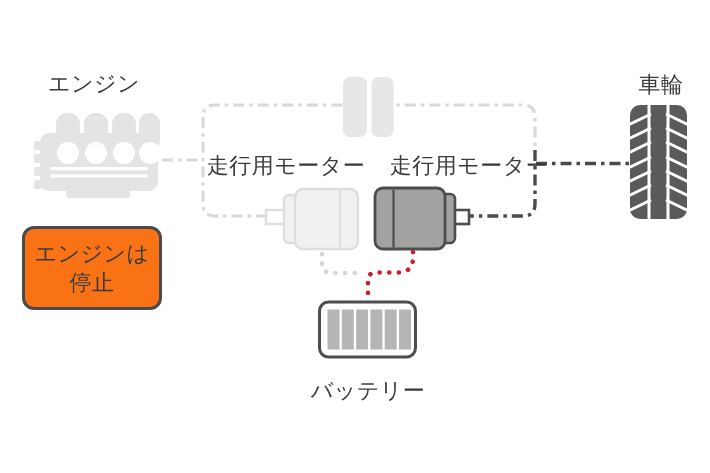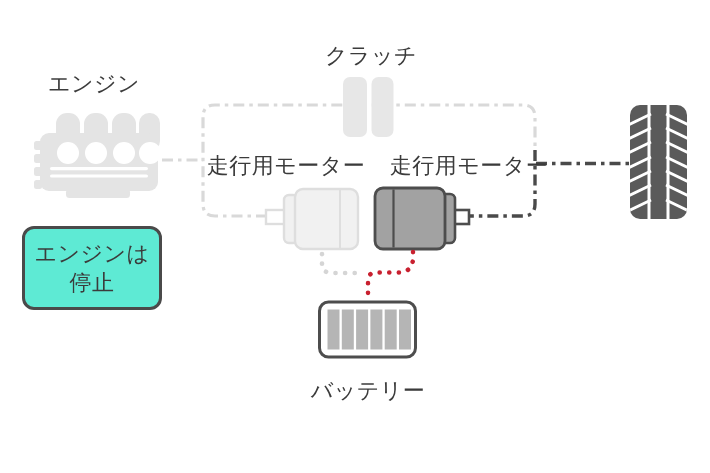--- a/index.html
+++ b/index.html
@@ -20,21 +20,21 @@
     letter-spacing:0.5px;
     white-space:nowrap;
   }
   .callout{
     position:absolute;
     left:22px;top:226px;
     width:140px;height:84px;
     box-sizing:border-box;
     border:3px solid #4a4a4a;
     border-radius:12px;
-    background:#5eead4;
+    background:#f97316;
     display:flex;flex-direction:column;
     align-items:center;justify-content:center;
     color:#3b3b3b;font-size:22px;font-weight:500;
     line-height:1.32;letter-spacing:0.5px;
   }
   .dash-light{stroke:#d9d9d9;stroke-width:3.2;fill:none;stroke-dasharray:11 5 3.5 5;}
   .dash-dark{stroke:#4a4a4a;stroke-width:3.4;fill:none;stroke-dasharray:11 5 3.5 5;}
   .dots-gray{stroke:#d5d5d5;stroke-width:4.6;fill:none;stroke-linecap:round;stroke-dasharray:0.1 9.5;}
   .dots-red{stroke:#c8202f;stroke-width:4.6;fill:none;stroke-linecap:round;stroke-dasharray:0.1 9.5;}
 </style>
@@ -133,22 +133,22 @@
         <line x1="666" y1="157" x2="689" y2="168"></line>
         <line x1="666" y1="171" x2="689" y2="182"></line>
         <line x1="666" y1="185" x2="689" y2="196"></line>
         <line x1="666" y1="200" x2="689" y2="211"></line>
       </g>
     </g>
   </svg>
 
   <div class="label" style="left:94px;top:84px;">エンジン</div>
 
-  <div class="label" style="left:371px;top:56px;">クラッチ</div>
 
+  <div class="label" style="left:661px;top:85px;">車輪</div>
 
   <div class="label" style="left:286px;top:166px;">走行用モーター</div>
 
   <div class="label" style="left:448px;top:166px;margin-left:21px;">走行用モーター</div>
 
   <div class="label" style="left:368px;top:391px;">バッテリー</div>
 
   <div class="callout">
     <span>エンジンは</span>
     <span>停止</span>

